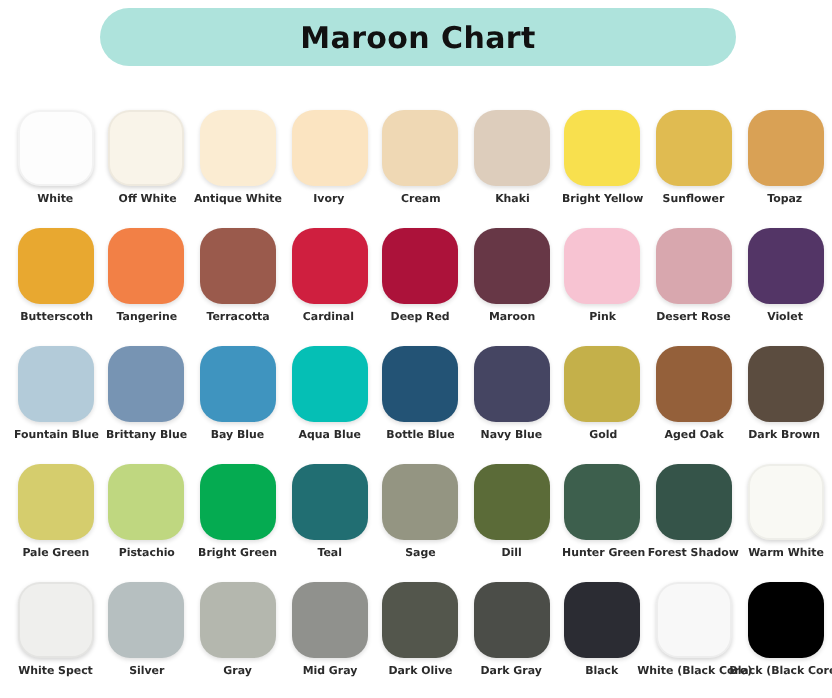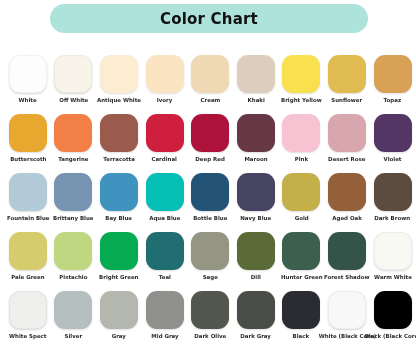--- a/index.html
+++ b/index.html
@@ -81,21 +81,21 @@
     font-family: "DejaVu Sans", sans-serif;
     transform: scale(1.05);
   }
 </style>
 </head>
 <body>
 
 <div id="chart-root">
 
   <div class="title-bar">
-    <div class="title-text">Color Chart</div>
+    <div class="title-text">Maroon Chart</div>
   </div>
 
   <div class="grid">
       <div class="row">
         <div class="cell">
           <div class="swatch outlined" style="background: rgb(253, 253, 253);"></div>
           <div class="label">White</div>
         </div>
         <div class="cell">
           <div class="swatch outlined" style="background: rgb(249, 244, 233);"></div>

